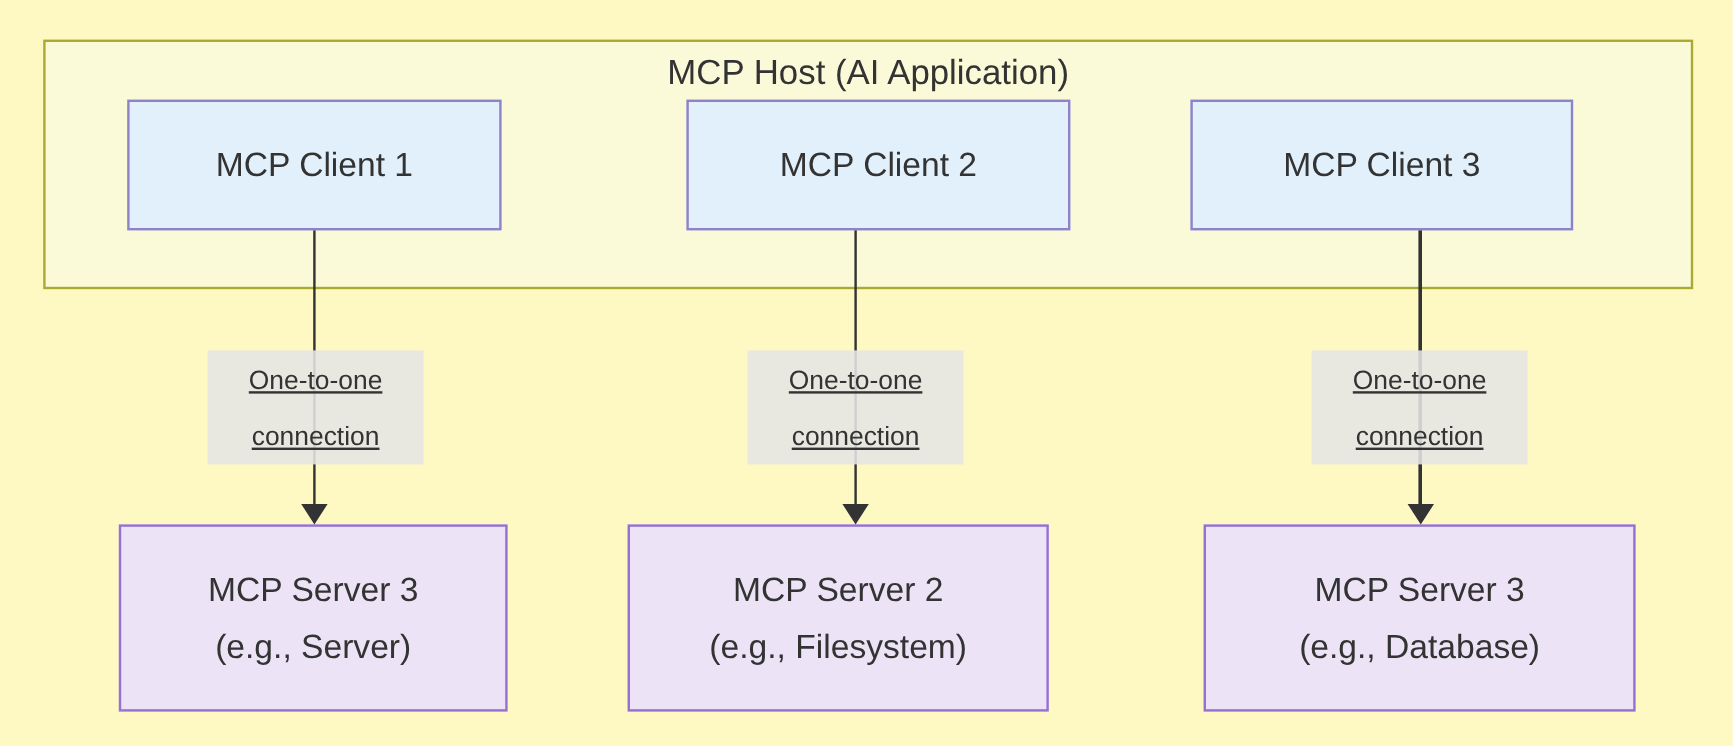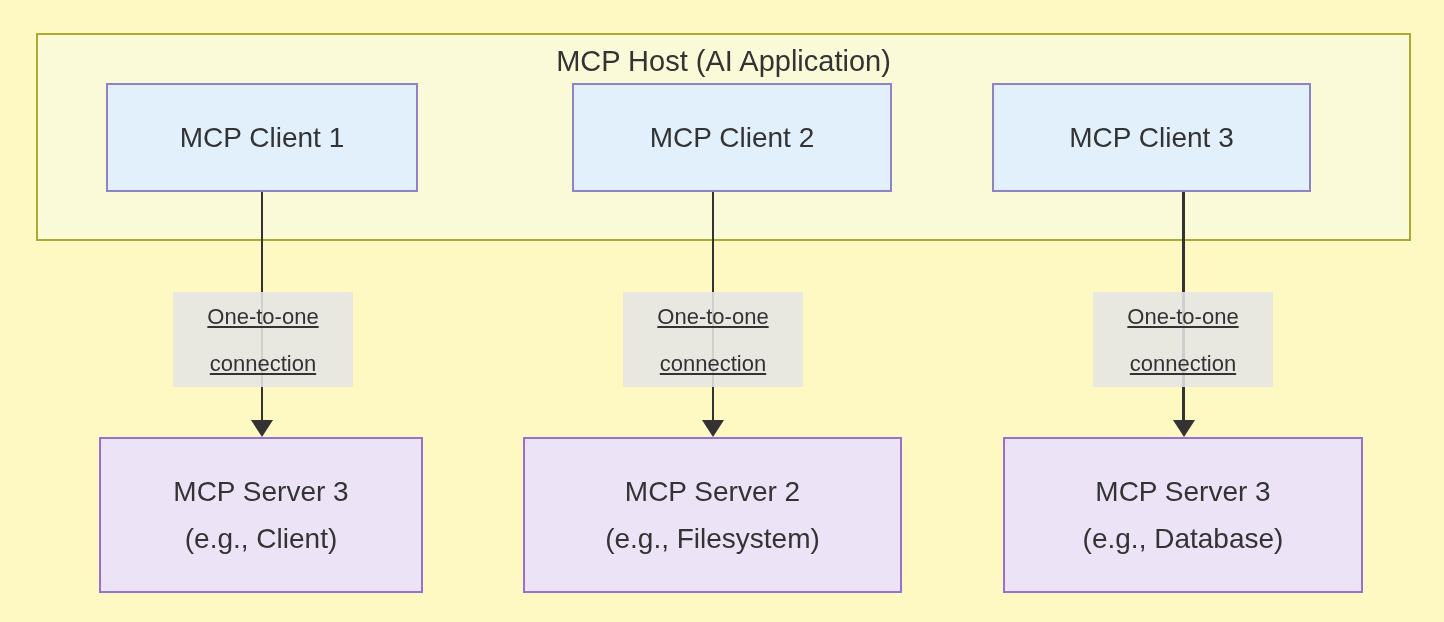--- a/index.html
+++ b/index.html
@@ -58,21 +58,21 @@
   #client3 { left: 992px; width: 319px; }
 
   .server {
     top: 437px;
     height: 156px;
     background: var(--server-fill, #ece4f6);
     border: 2.5px solid var(--server-border, #9671d1);
     line-height: 47px;
   }
   #server1 { left: 99px;  width: 324px; }
-  #server2 { left: 523px; width: 379px; }
+  #server2 { left: 523px; width: 351px; }
   #server3 { left: 1003px; width: 360px; }
 
   
   .edge-line {
     position: absolute;
     top: 192px;
     height: 230px;
     width: 2.5px;
     background: var(--arrow, #333333);
     z-index: 1;
@@ -151,21 +151,21 @@
     <div>One-to-one</div>
     <div>connection</div>
   </div>
   <div class="edge-label" id="label3">
     <div>One-to-one</div>
     <div>connection</div>
   </div>
 
   <div class="node server" id="server1">
     <div>MCP Server 3</div>
-    <div>(e.g., Client)</div>
+    <div>(e.g., Server)</div>
   </div>
   <div class="node server" id="server2">
     <div>MCP Server 2</div>
     <div>(e.g., Filesystem)</div>
   </div>
   <div class="node server" id="server3">
     <div>MCP Server 3</div>
     <div>(e.g., Database)</div>
   </div>
 

